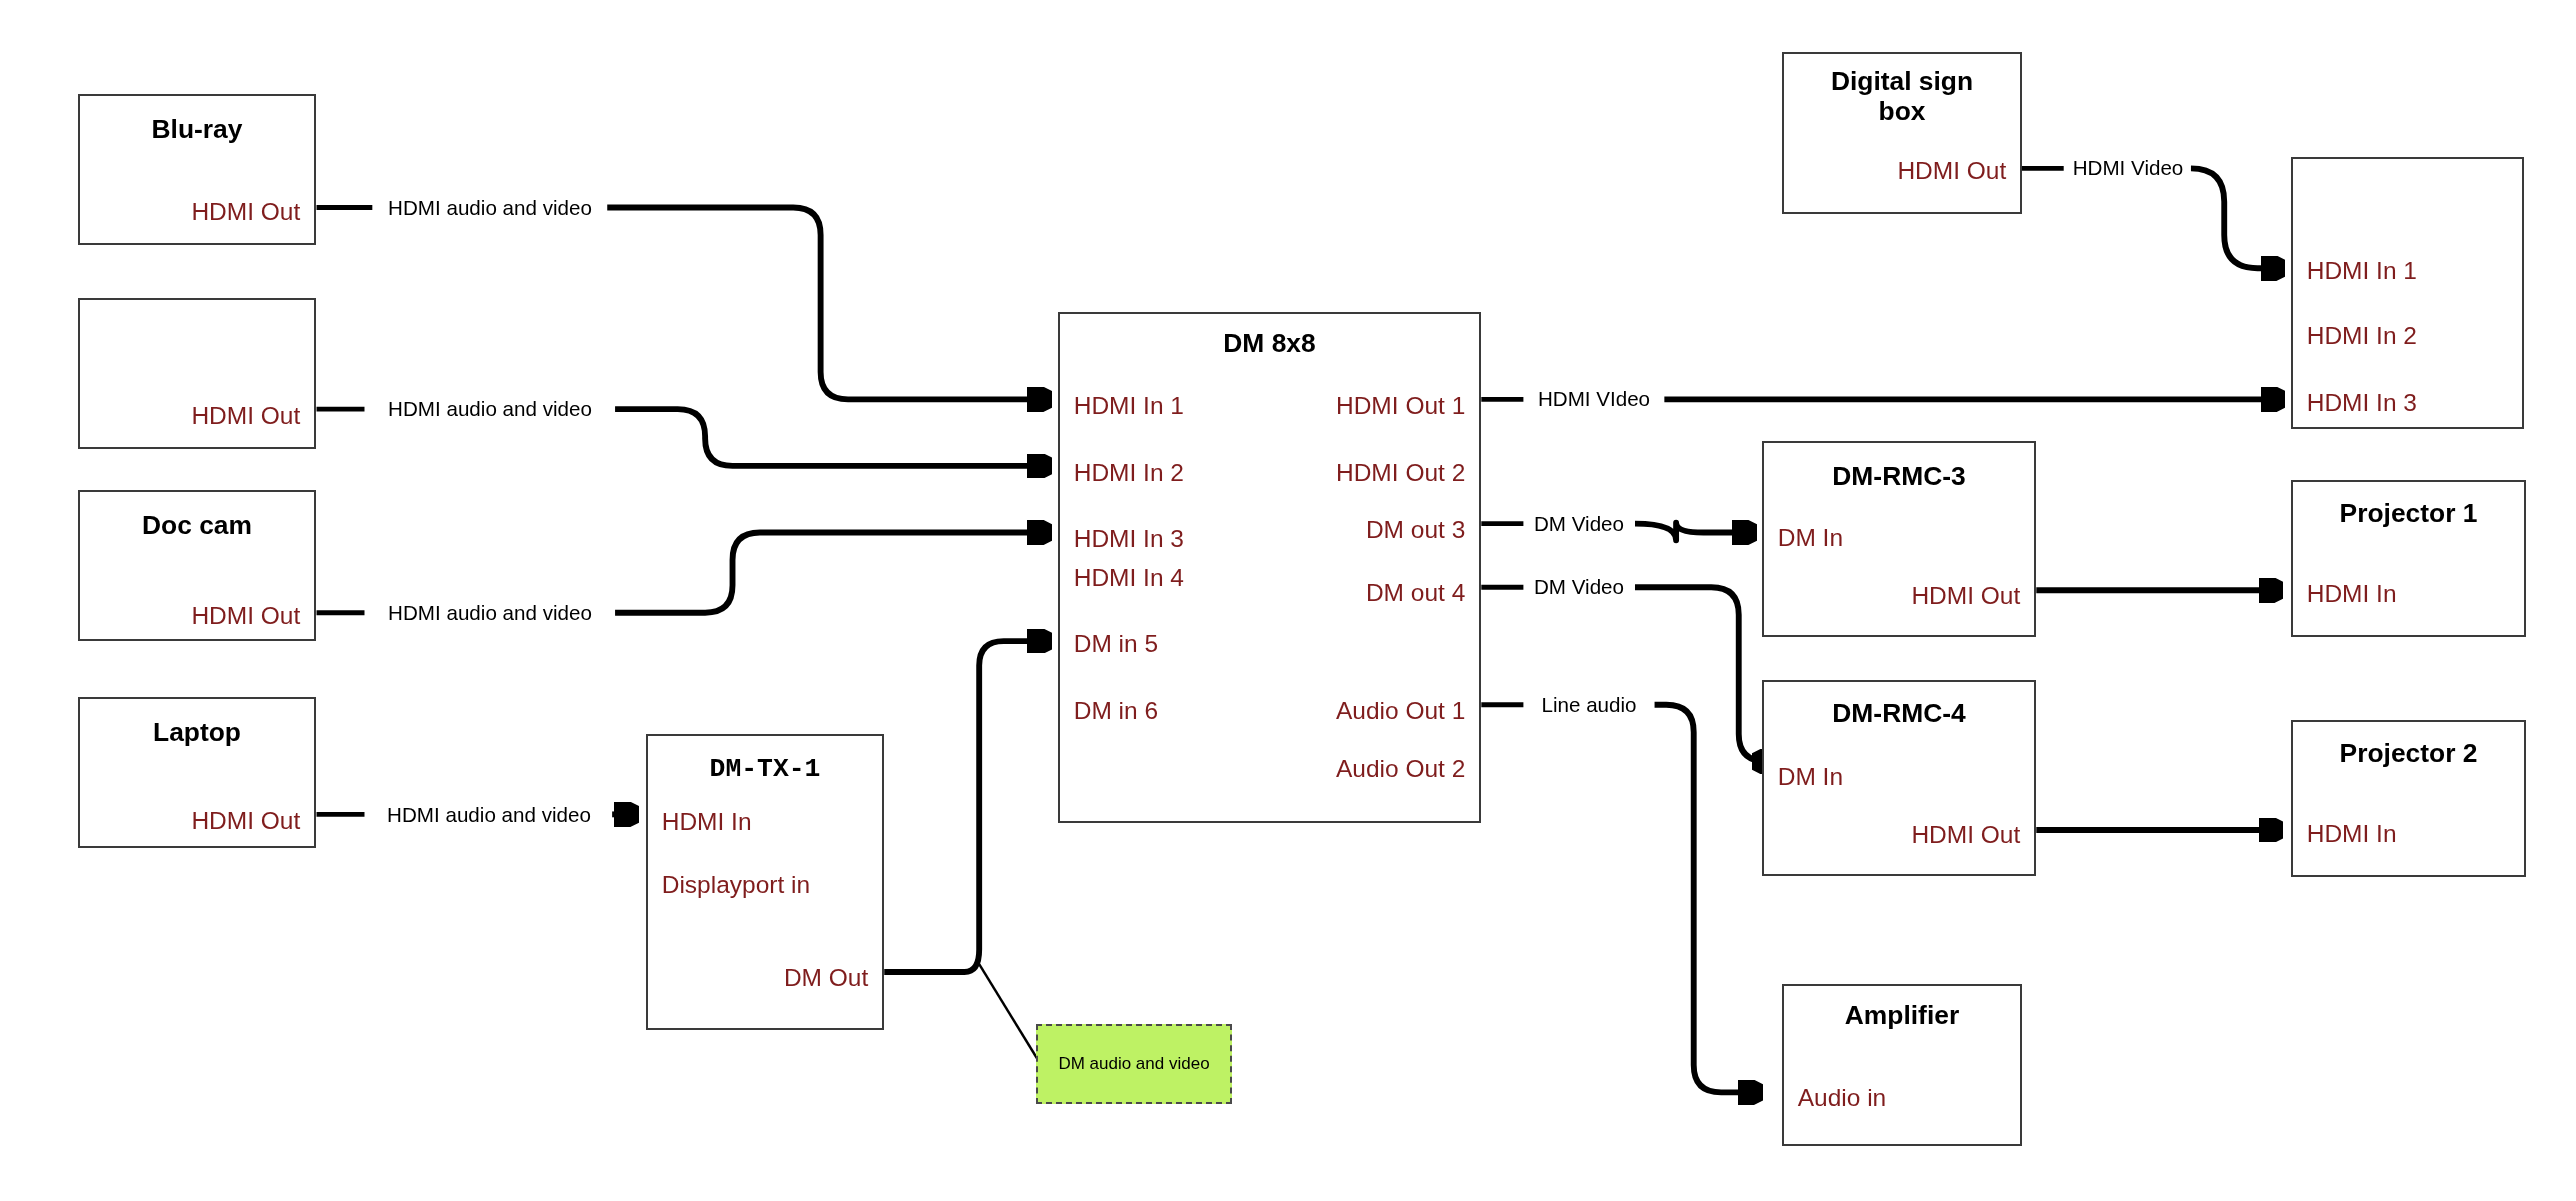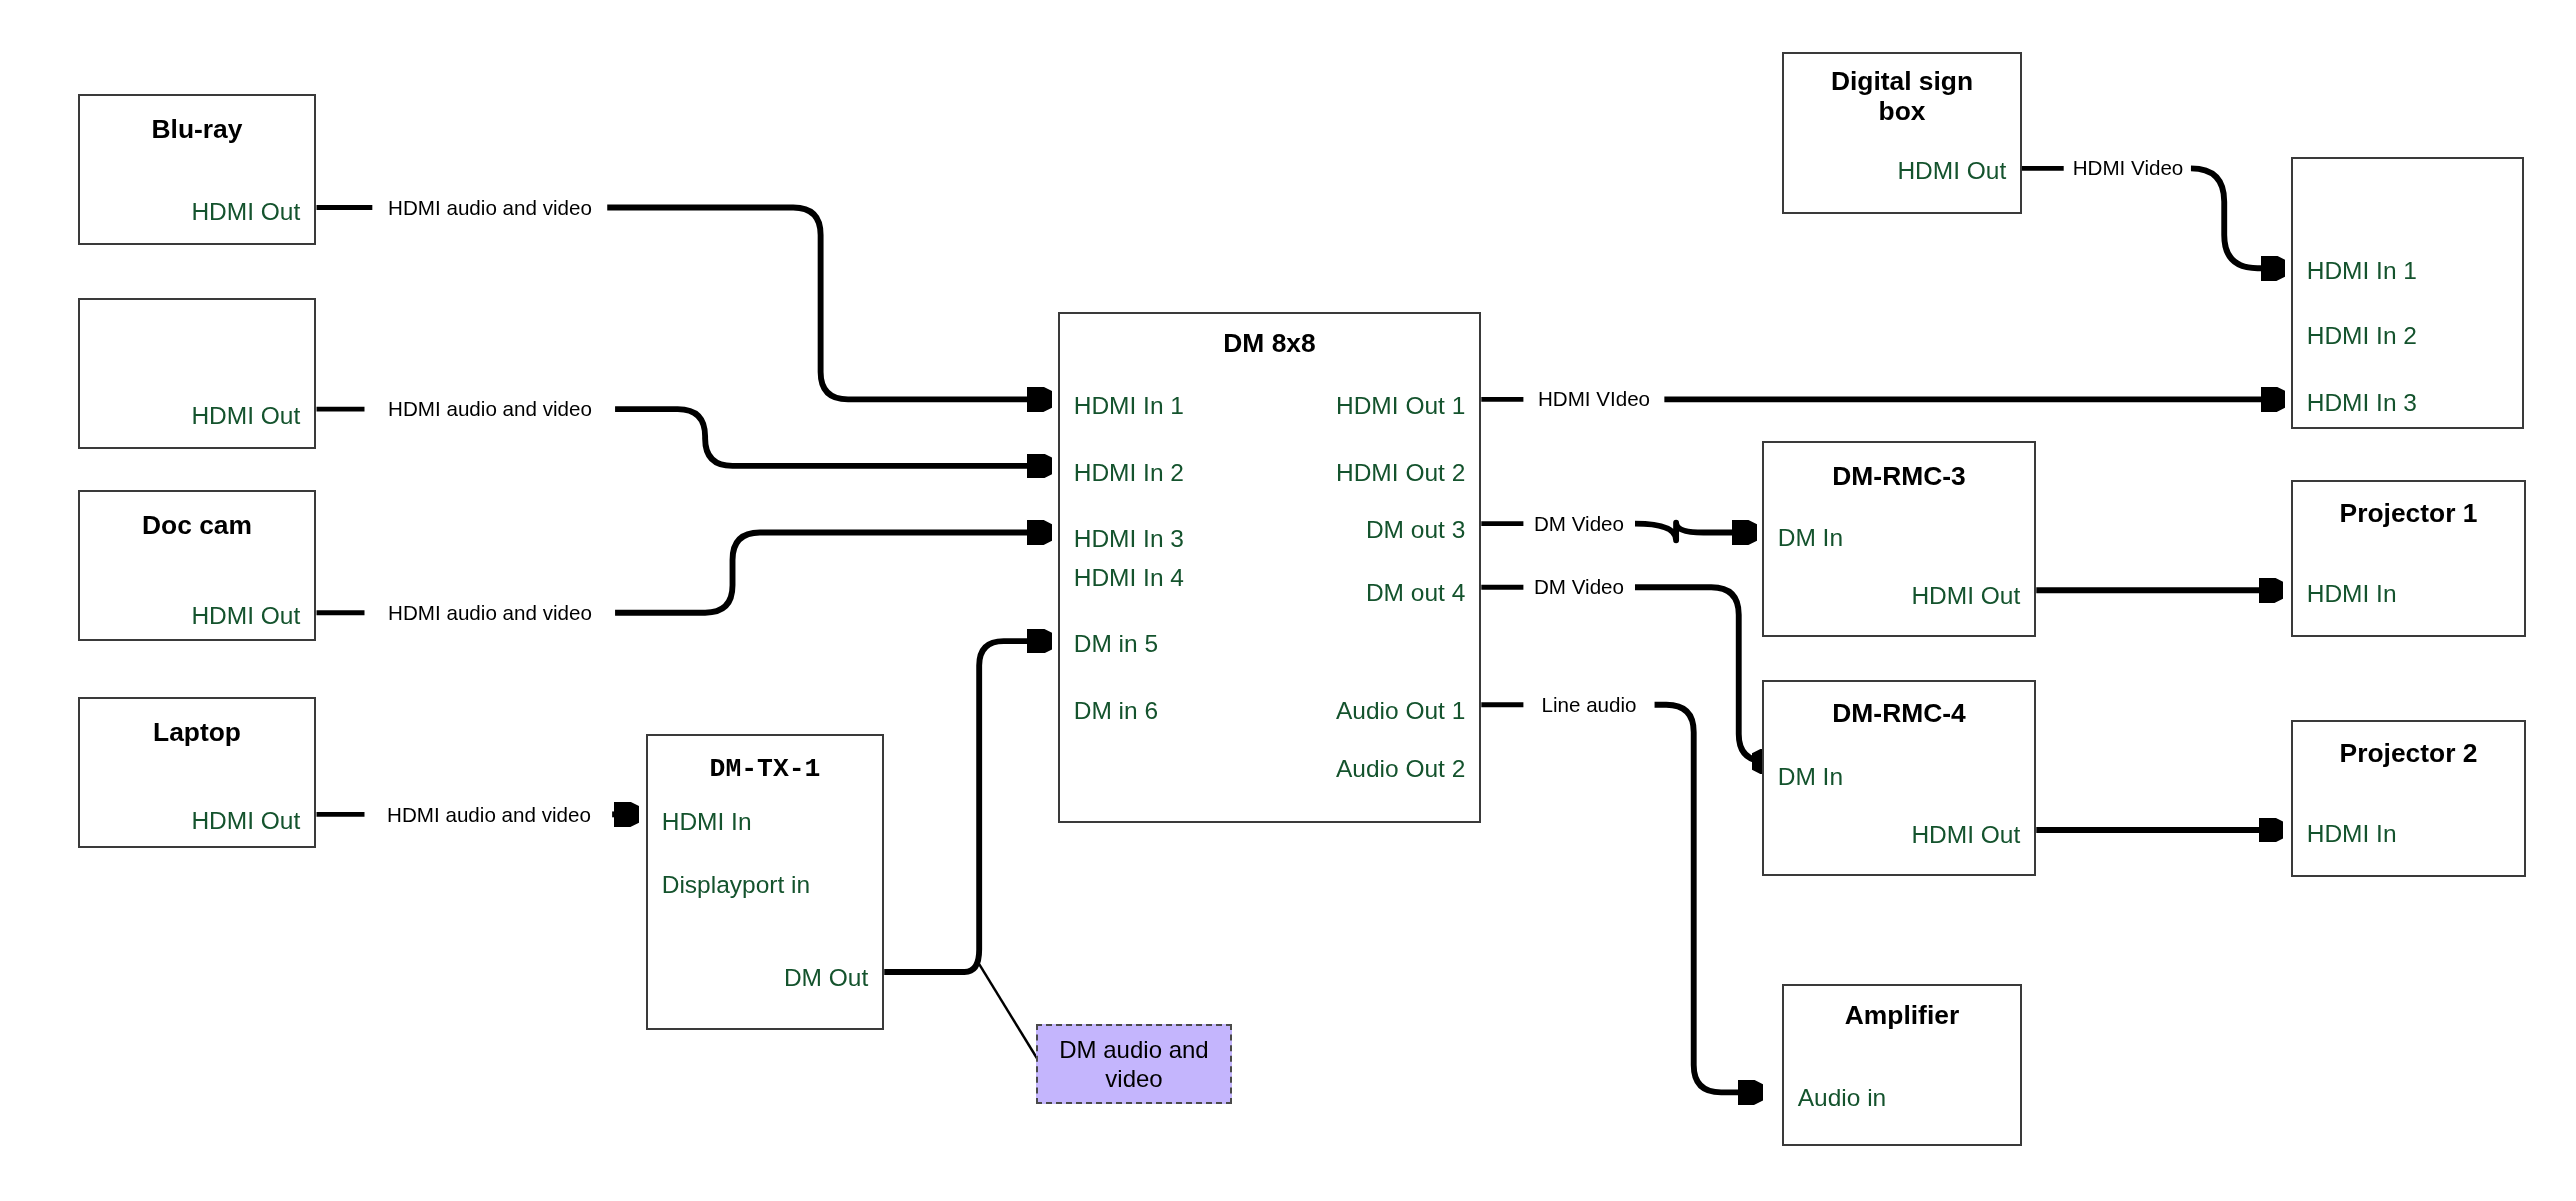--- a/index.html
+++ b/index.html
@@ -52,46 +52,46 @@
     font-weight: bold;
     font-size: 26.4px;
     color: #000000;
     text-align: center;
     line-height: 1.16;
     white-space: pre-line;
   }
   .port {
     position: absolute;
     font-size: 24.5px;
-    color: #14532d;
+    color: #7f1d1d;
     white-space: nowrap;
     line-height: 1;
   }
   .port.left  { left: 13.7px; }
   .port.right { right: 13.7px; }
   .wire-label {
     position: absolute;
     font-size: 20.6px;
     color: #000000;
     white-space: nowrap;
     background: #ffffff;
     padding: 0 4.9px;
     line-height: 1;
     transform: translate(-50%, -50%);
   }
   .note-box {
     position: absolute;
     box-sizing: border-box;
     border: 2px dashed #4a4a4a;
-    background: #c4b5fd;
+    background: #bef264;
     display: flex;
     align-items: center;
     justify-content: center;
     text-align: center;
-    font-size: 24px;
+    font-size: 17px;
     color: #000000;
     line-height: 1.22;
     padding: 3.9px 5.9px;
   }
 </style>
 </head>
 <body>
 
 <div id="diagram-root">
 

